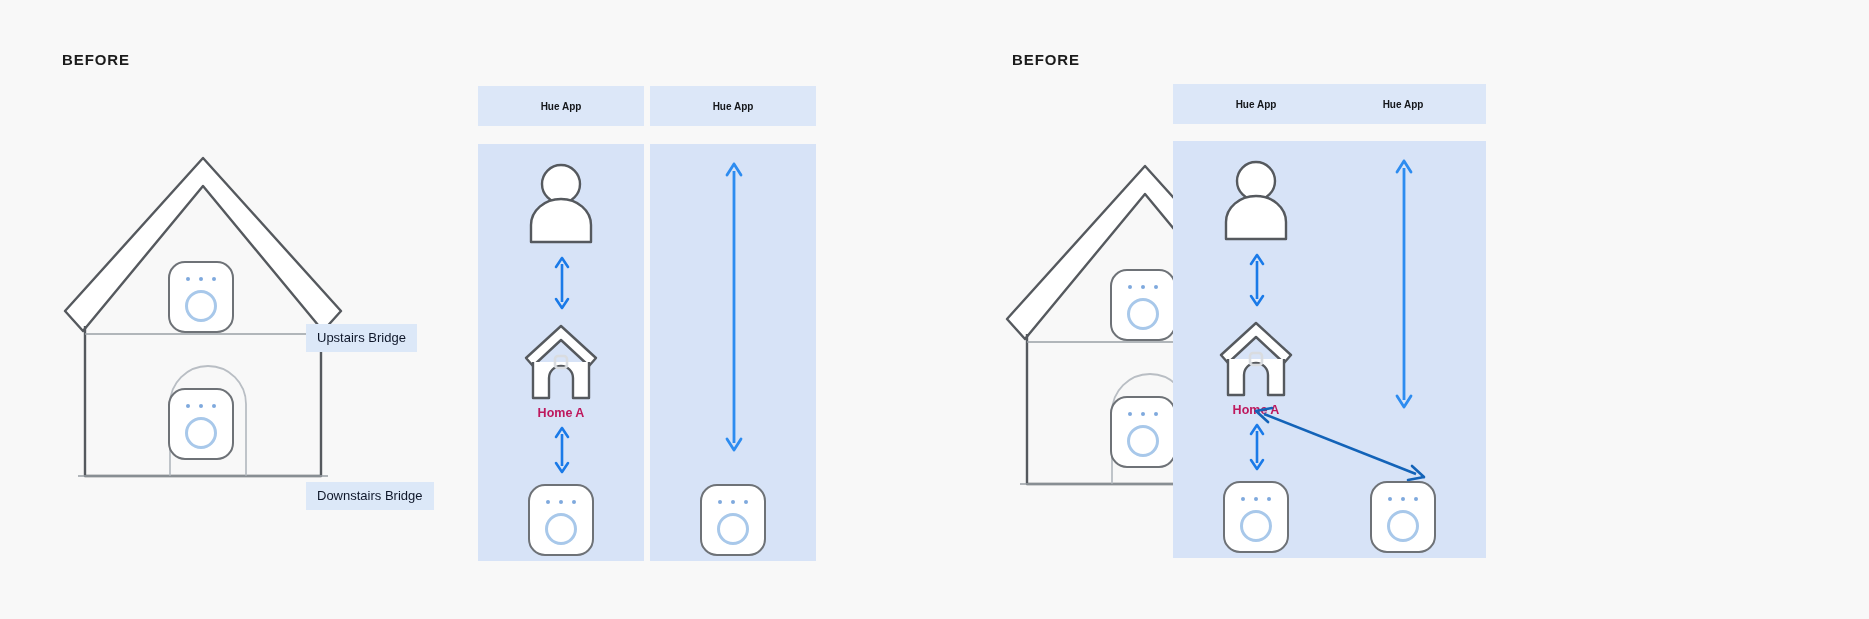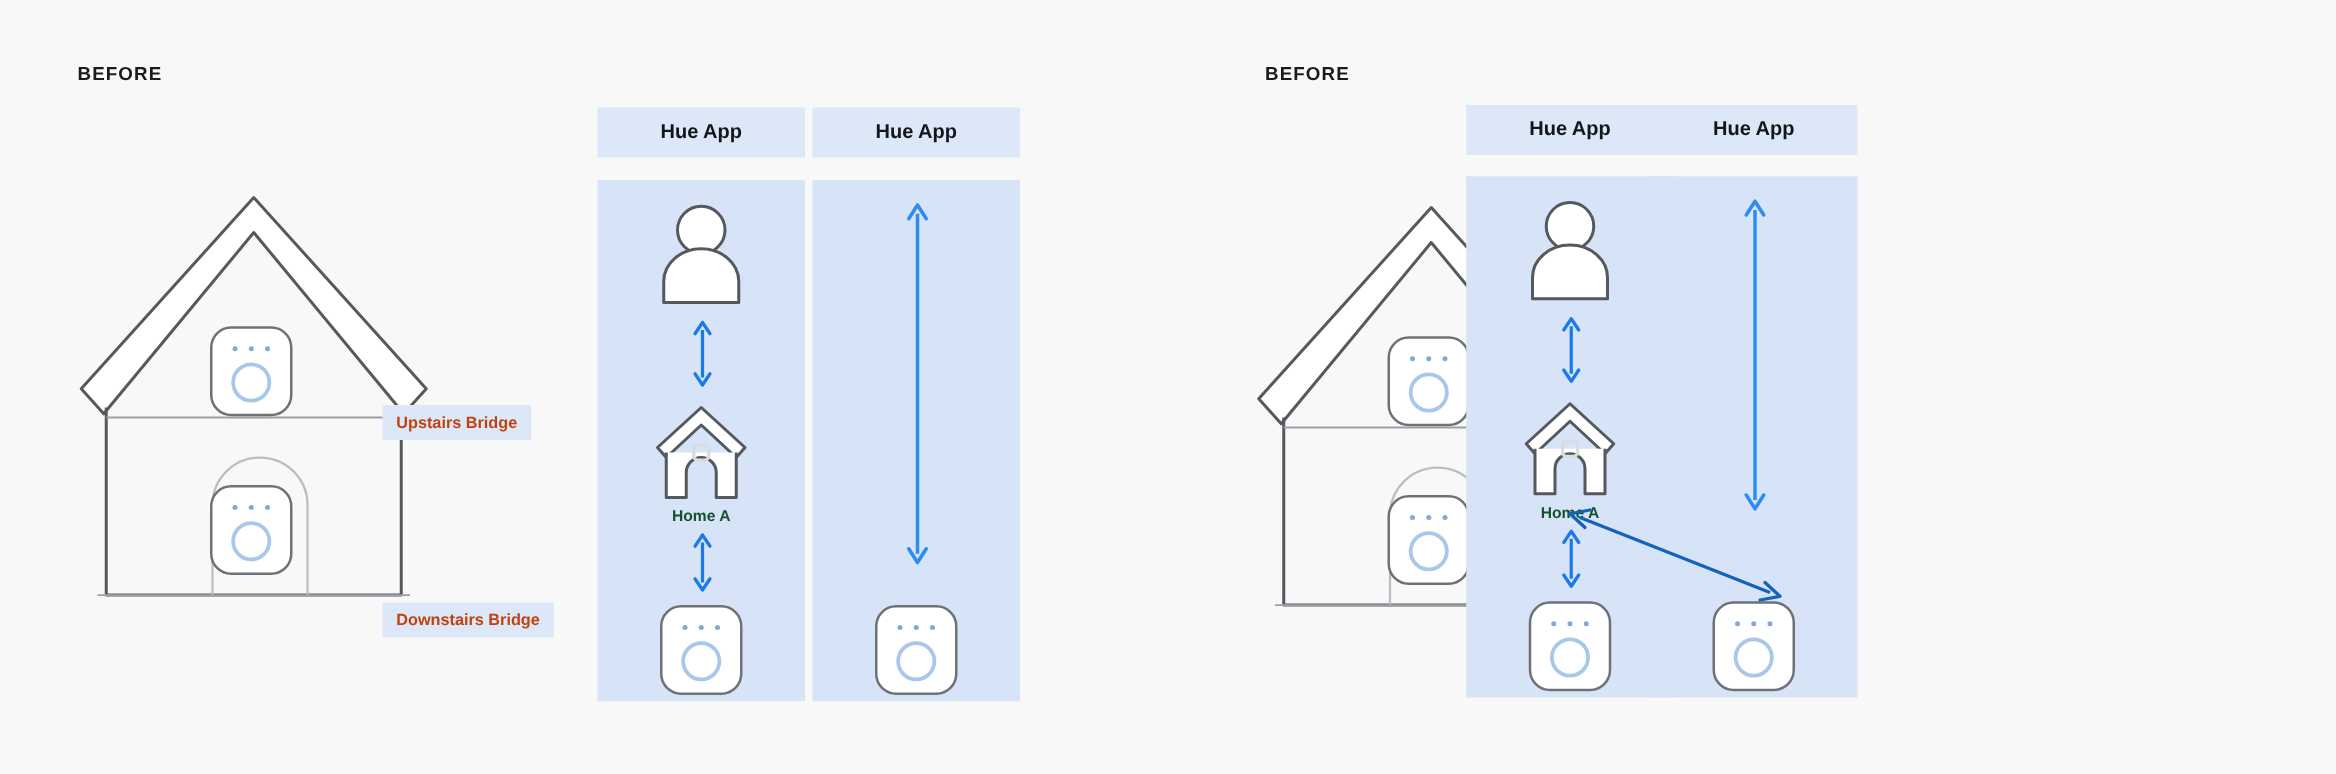--- a/index.html
+++ b/index.html
@@ -48,45 +48,45 @@
     border-radius:50%;
     border:3px solid #a8c8ea;
     box-sizing:border-box;
     background:#fff;
   }
 
   
   .badge{
     position:absolute;
     background:#dce8f8;
-    color:#c2410c;
+    color:#0f172a;
     font-size:13px;
-    font-weight:bold;
+    font-weight:normal;
     padding:6px 11px;
     white-space:nowrap;
     line-height:1.25;
     text-align:center;
   }
 
   
   .app-col-head{
     position:absolute;
     background:#dce7f8;
     display:flex;align-items:center;justify-content:center;
-    font-size:16px;font-weight:bold;color:#14161a;
+    font-size:10px;font-weight:bold;color:#14161a;
   }
   .app-col-body{
     position:absolute;
     background:#d7e3f7;
   }
 
   .person-icon,.home-icon{position:absolute;}
   .home-label{
     position:absolute;
-    font-size:12.5px;font-weight:bold;color:#14532d;
+    font-size:12.5px;font-weight:bold;color:#be185d;
     white-space:nowrap;text-align:center;
   }
   svg{display:block;overflow:visible;}
 </style>
 </head>
 <body>
 
 <div class="panel panel-before">
 
   <div class="section-title" style="left:62px;top:35px;">BEFORE</div>

